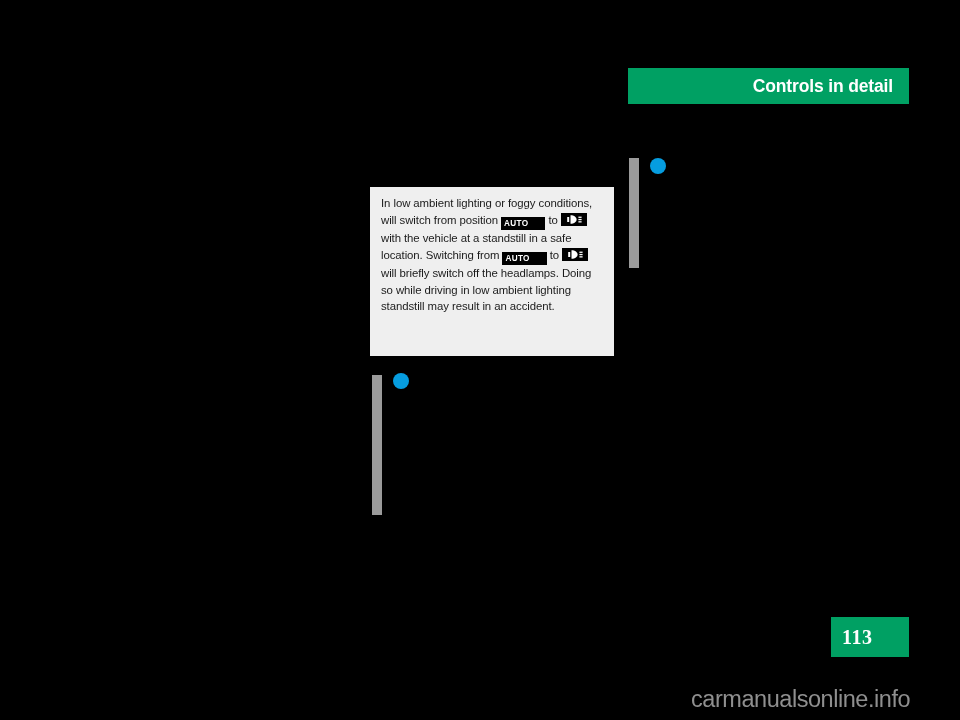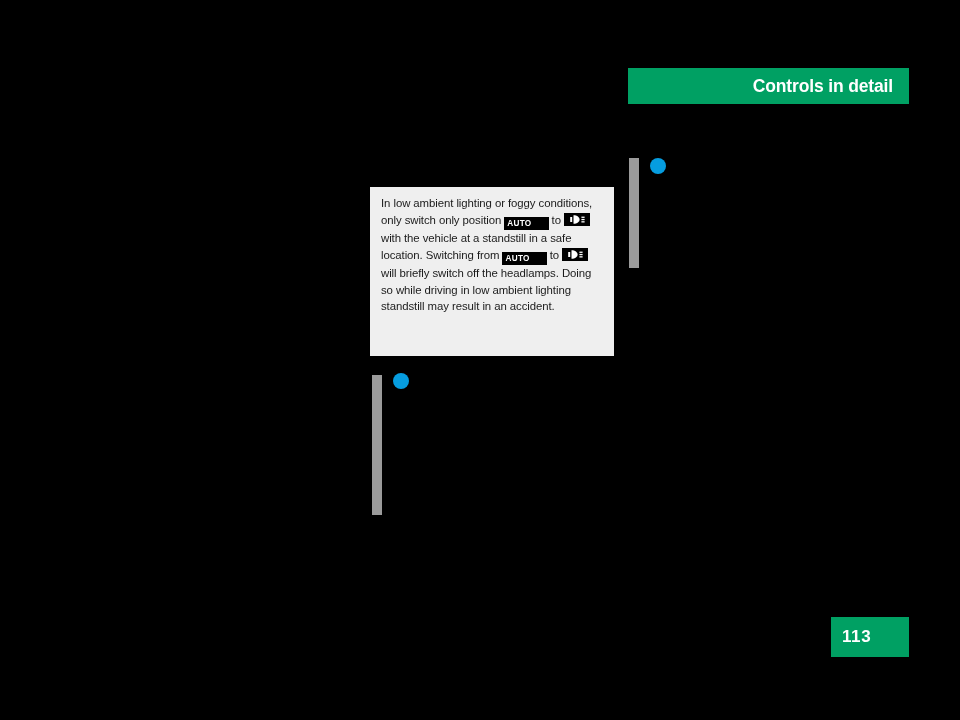--- a/index.html
+++ b/index.html
@@ -55,23 +55,24 @@
     width: 78px;
     height: 40px;
     background: #00a063;
     display: flex;
     align-items: center;
     box-sizing: border-box;
     padding-left: 11px;
   }
   .page-tab-number {
     color: #ffffff;
-    font-size: 17px;
+    font-size: 20px;
     font-weight: bold;
     letter-spacing: 0.6px;
+    font-family: Liberation Serif, serif;
   }
 
   
   .warning-box {
     position: absolute;
     left: 362px;
     top: 187px;
     width: 244px;
     height: 169px;
     background: #efefef;
@@ -160,21 +161,21 @@
 
   <div class="head-banner">
     <span class="head-banner-title">Controls in detail</span>
   </div>
 
   <div class="marker-bar" style="left:621px; top:158px; width:10px; height:110px;"></div>
   <div class="marker-dot" style="left:642px; top:158px; width:16px; height:16px;"></div>
 
   <div class="warning-box">
     <div class="warning-body">
-      <span>In low ambient lighting or foggy conditions, only switch only position </span><span class="glyph-badge glyph-auto">AUTO</span><span> to </span><span class="glyph-badge glyph-lamp"><svg width="26" height="13" viewBox="0 0 26 13" aria-hidden="true">
+      <span>In low ambient lighting or foggy conditions, will switch from position </span><span class="glyph-badge glyph-auto">AUTO</span><span> to </span><span class="glyph-badge glyph-lamp"><svg width="26" height="13" viewBox="0 0 26 13" aria-hidden="true">
             <path d="M9.5 2.2 C13.2 2.2 15.6 4.2 15.6 6.5 C15.6 8.8 13.2 10.8 9.5 10.8 Z" fill="#ffffff"></path>
             <rect x="6.2" y="4.0" width="2.0" height="5.0" fill="#ffffff"></rect>
             <rect x="17.4" y="3.6" width="3.2" height="1.3" fill="#ffffff"></rect>
             <rect x="17.4" y="5.9" width="3.2" height="1.3" fill="#ffffff"></rect>
             <rect x="17.4" y="8.2" width="3.2" height="1.3" fill="#ffffff"></rect>
           </svg></span><span> with the vehicle at a standstill in a safe location. Switching from </span><span class="glyph-badge glyph-auto">AUTO</span><span> to </span><span class="glyph-badge glyph-lamp"><svg width="26" height="13" viewBox="0 0 26 13" aria-hidden="true">
             <path d="M9.5 2.2 C13.2 2.2 15.6 4.2 15.6 6.5 C15.6 8.8 13.2 10.8 9.5 10.8 Z" fill="#ffffff"></path>
             <rect x="6.2" y="4.0" width="2.0" height="5.0" fill="#ffffff"></rect>
             <rect x="17.4" y="3.6" width="3.2" height="1.3" fill="#ffffff"></rect>
             <rect x="17.4" y="5.9" width="3.2" height="1.3" fill="#ffffff"></rect>
@@ -183,14 +184,15 @@
     </div>
   </div>
 
   <div class="marker-bar" style="left:364px; top:375px; width:10px; height:140px;"></div>
   <div class="marker-dot" style="left:385px; top:373px; width:16px; height:16px;"></div>
 
   <div class="page-tab">
     <span class="page-tab-number">113</span>
   </div>
 
+  <div class="watermark">carmanualsonline.info</div>
 
 </div>
 
 </body></html>

